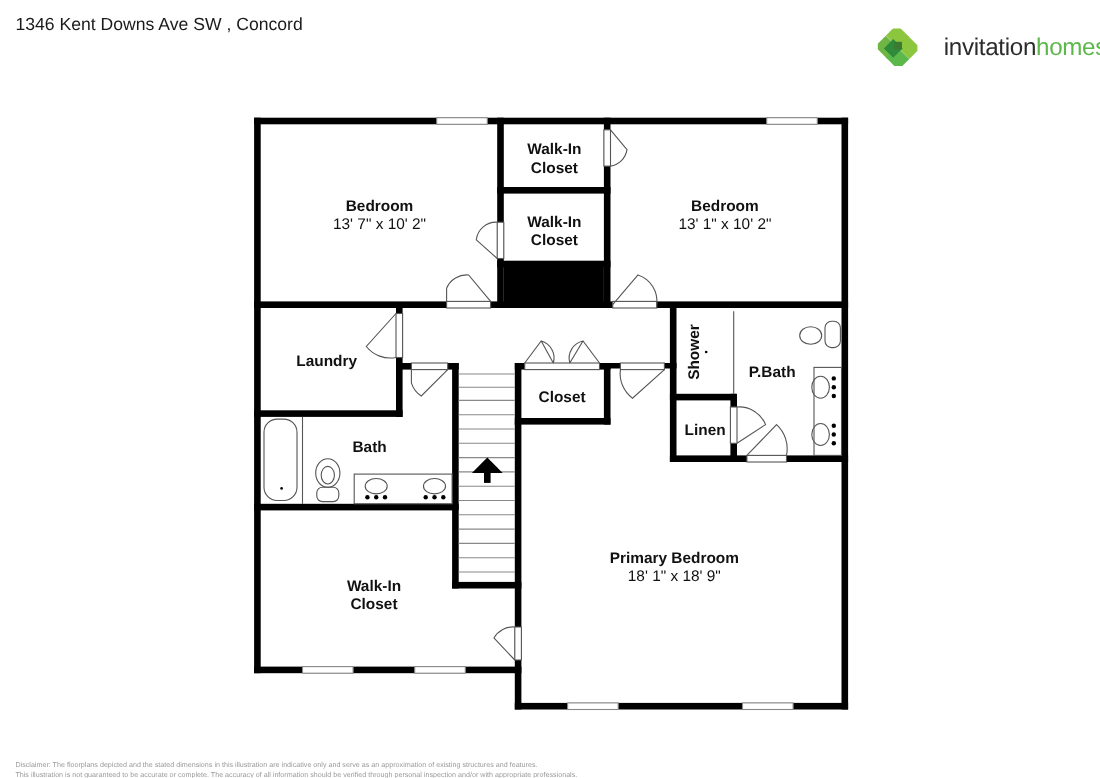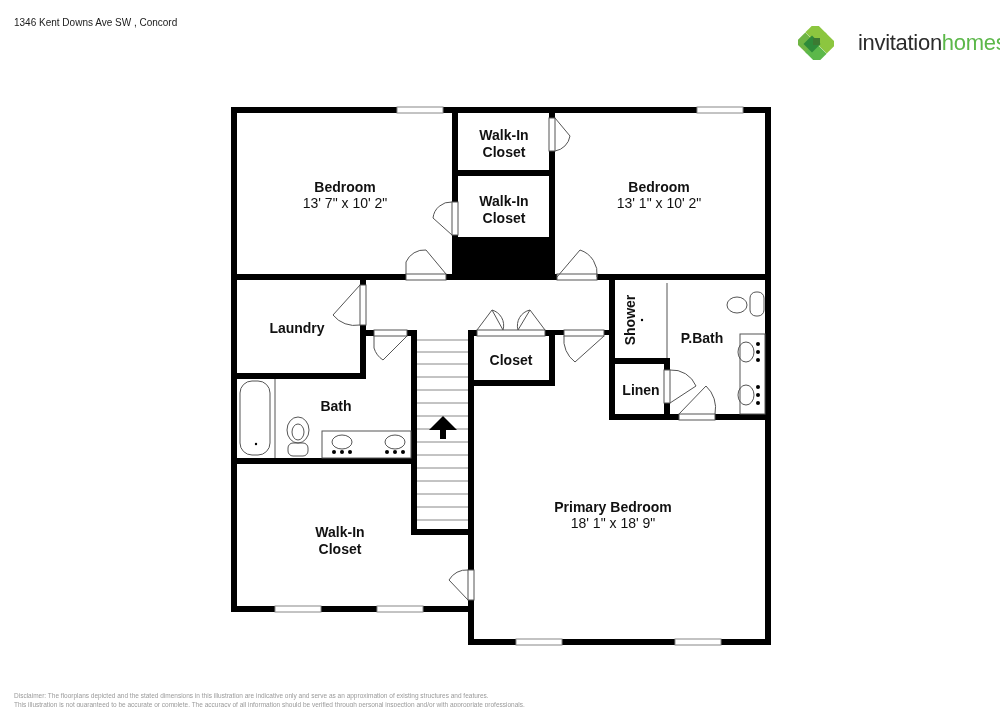--- a/index.html
+++ b/index.html
@@ -1,17 +1,17 @@
 <!DOCTYPE html>
 <html><head>
 <meta charset="utf-8">
 <style>
   html, body { margin: 0; padding: 0; background: #ffffff; }
   body { width: 1000px; height: 707px; position: relative; overflow: hidden; font-family: "Liberation Sans", sans-serif; }
-  .header { position: absolute; left: 14px; top: 13px; font-size: 10px; line-height: 19px; color: #1a1a1a; }
+  .header { position: absolute; left: 14px; top: 13px; font-size: 16px; line-height: 19px; color: #1a1a1a; }
   .logo { position: absolute; left: 798px; top: 26px; display: flex; align-items: center; }
   .logo-text { font-size: 22px; font-weight: 400; margin-left: 24px; letter-spacing: -0.3px; }
   .logo-text .w1 { color: #2b2b2b; }
   .logo-text .w2 { color: #5cb84a; }
   .plan { position: absolute; left: 0; top: 0; }
   .disclaimer { position: absolute; left: 14px; top: 691px; font-size: 6.5px; line-height: 9px; color: #9a9a9a; white-space: nowrap; }
   .room-label { font-family: "Liberation Sans", sans-serif; font-weight: bold; font-size: 14px; fill: #111; }
   .room-dim { font-family: "Liberation Sans", sans-serif; font-size: 14px; fill: #111; }
 </style>
 </head>

